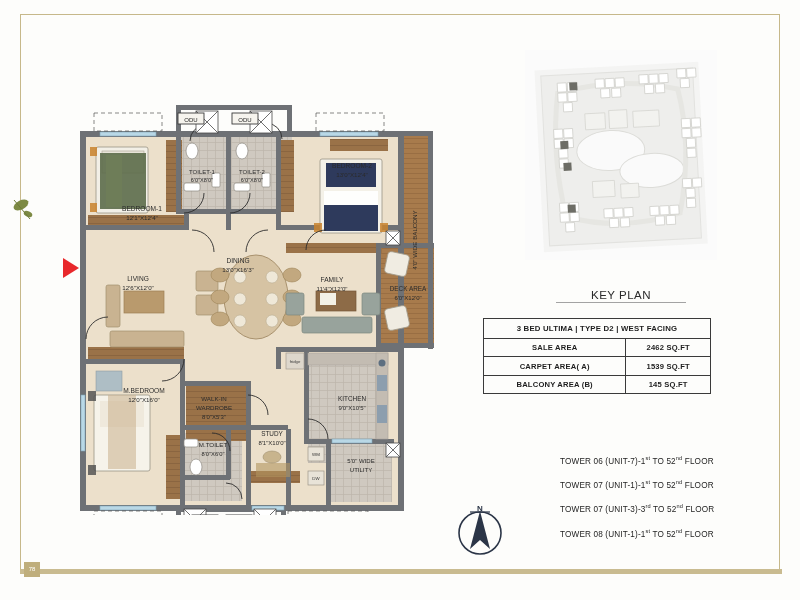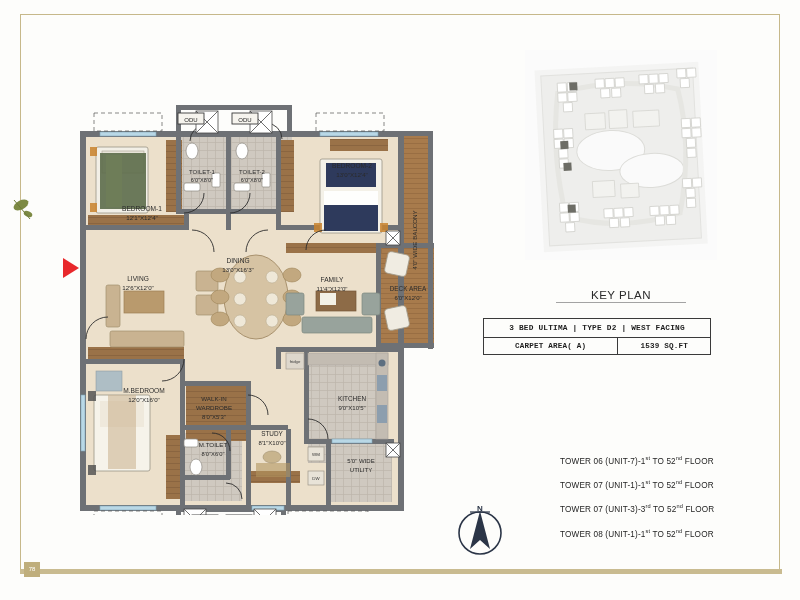--- a/index.html
+++ b/index.html
@@ -52,21 +52,21 @@
 
   
   .spec{
     position:absolute;left:483px;top:318px;width:228px;
     border-collapse:collapse;
   }
   .spec td{
     border:1px solid #3a3a3a;
     font-size:7.6px;font-weight:bold;color:#1d1d1d;
     text-align:center;padding:4.2px 2px;letter-spacing:.2px;
-    font-family:Liberation Mono, monospace;
+    font-family:Liberation Sans, sans-serif;
     margin-top:46px;
   }
   .spec tr.head td{font-size:7.8px;padding:5px 2px;}
 
   
   .towers{position:absolute;left:560px;top:455px;width:230px;}
   .towers div{
     font-size:8.2px;color:#1d1d1d;margin-bottom:13.5px;letter-spacing:.15px;
     white-space:nowrap;font-family:"Liberation Sans",sans-serif;
   }
@@ -509,22 +509,30 @@
     </svg>
   </div>
   <div class="keyplan-title">KEY PLAN</div>
 
   <table class="spec">
     <tbody>
         <tr class="head">
       <td colspan="2">3 BED ULTIMA  |  TYPE D2  |  WEST FACING</td>
     </tr>
     <tr>
+      <td>SALE AREA</td>
+      <td>2462 SQ.FT</td>
+    </tr>
+    <tr>
       <td>CARPET AREA( A)</td>
       <td>1539 SQ.FT</td>
+    </tr>
+    <tr>
+      <td>BALCONY AREA (B)</td>
+      <td>145 SQ.FT</td>
     </tr>
   </tbody>
     </table>
 
   <div class="towers">
     <div>
       <span>TOWER 06 (UNIT-7)-1</span><sup>st</sup><span> TO 52</span><sup>nd</sup><span> FLOOR</span>
     </div>
     <div>
       <span>TOWER 07 (UNIT-1)-1</span><sup>st</sup><span> TO 52</span><sup>nd</sup><span> FLOOR</span>

